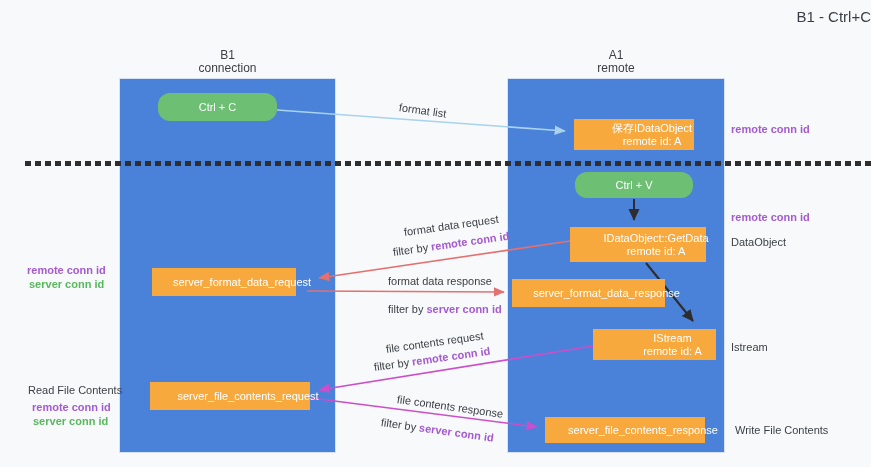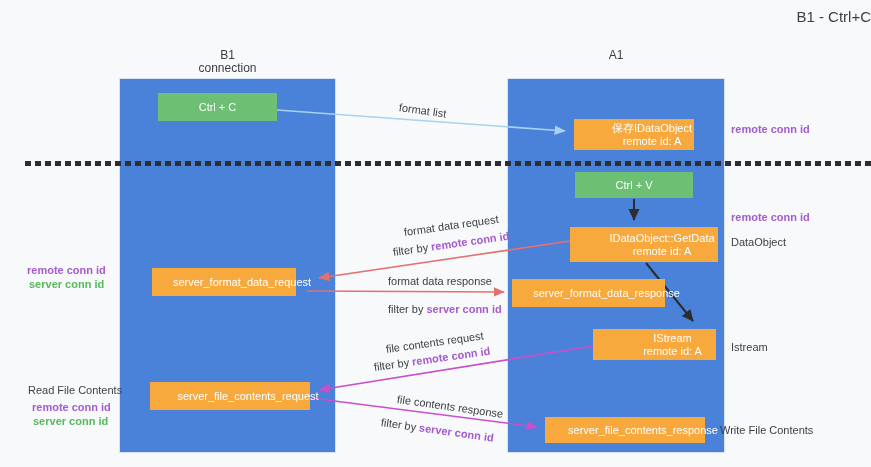--- a/index.html
+++ b/index.html
@@ -9,21 +9,21 @@
   .col-header{top:49px;text-align:center;font-size:12px;line-height:13px;color:#3b3f45;}
   .col-header.left{left:119px;width:217px;}
   .col-header.right{left:507px;width:218px;}
   .lifeline{top:78px;height:375px;background:#4a81d9;border:1px solid #d8e2f5;box-sizing:border-box;}
   .lifeline.left{left:119px;width:217px;}
   .lifeline.right{left:507px;width:218px;}
   .dashline{left:25px;top:161px;width:846px;height:5px;
     background:repeating-linear-gradient(90deg,#2e2e2e 0 6px,transparent 6px 10px);}
   .box{display:flex;flex-direction:column;align-items:center;justify-content:center;
     color:#ffffff;font-size:11px;line-height:13px;text-align:center;box-sizing:border-box;}
-  .green{background:#6dbf73;}
+  .green{background:#6dbf73;border-radius:12px;}
   .orange{background:#f8a93d;padding-left:36px;}
   .lbl{font-size:11px;line-height:13px;color:#3b3f45;white-space:nowrap;}
   .purple{color:#a55bd0;font-weight:bold;}
   .greentxt{color:#58b85e;font-weight:bold;}
   .rot-up{transform:rotate(-8deg);transform-origin:left center;}
   .rot-dn{transform:rotate(8deg);transform-origin:left center;}
   .prefix{margin-right:3px;}
   svg.arrows{position:absolute;left:0;top:0;pointer-events:none;}
 </style>
 </head>
@@ -34,20 +34,21 @@
   <div class="abs title">
     <div>B1 - Ctrl+C</div>
   </div>
 
   <div class="abs col-header left">
     <div>B1</div>
     <div>connection</div>
   </div>
   <div class="abs col-header right">
     <div>A1</div>
+    <div>remote</div>
   </div>
 
   <div class="abs lifeline left"></div>
   <div class="abs lifeline right"></div>
 
   <div class="abs dashline"></div>
 
   <svg class="arrows" width="871" height="467" viewBox="0 0 871 467">
     <defs>
       <marker id="mBlue" markerWidth="8" markerHeight="8" refX="6.5" refY="3" orient="auto">
@@ -78,21 +79,21 @@
 
   <div class="abs box orange" style="left:574px;top:119px;width:120px;height:31px;">
     <span>保存IDataObject</span>
     <span>remote id: A</span>
   </div>
 
   <div class="abs box green" style="left:575px;top:172px;width:118px;height:26px;">
     <span>Ctrl + V</span>
   </div>
 
-  <div class="abs box orange" style="left:570px;top:227px;width:148px;height:35px;">
+  <div class="abs box orange" style="left:570px;top:227px;width:136px;height:35px;">
     <span>IDataObject::GetData</span>
     <span>remote id: A</span>
   </div>
 
   <div class="abs box orange" style="left:152px;top:268px;width:144px;height:28px;">
     <span>server_format_data_request</span>
   </div>
 
   <div class="abs box orange" style="left:512px;top:279px;width:153px;height:28px;">
     <span>server_format_data_response</span>
@@ -130,21 +131,21 @@
 
   <div class="abs lbl rot-dn" style="left:397px;top:393px;">file contents response</div>
   <div class="abs lbl rot-dn" style="left:381px;top:416px;">
     <span class="prefix">filter by</span><span class="purple">server conn id</span>
   </div>
 
   <div class="abs lbl purple" style="left:731px;top:123px;">remote conn id</div>
   <div class="abs lbl purple" style="left:731px;top:211px;">remote conn id</div>
   <div class="abs lbl" style="left:731px;top:236px;">DataObject</div>
   <div class="abs lbl" style="left:731px;top:341px;">Istream</div>
-  <div class="abs lbl" style="left:720px;top:424px;">Write File Contents</div>
+  <div class="abs lbl" style="left:735px;top:424px;">Write File Contents</div>
 
   <div class="abs lbl purple" style="left:27px;top:264px;">remote conn id</div>
   <div class="abs lbl greentxt" style="left:29px;top:278px;">server conn id</div>
   <div class="abs lbl" style="left:28px;top:384px;">Read File Contents</div>
   <div class="abs lbl purple" style="left:32px;top:401px;">remote conn id</div>
   <div class="abs lbl greentxt" style="left:33px;top:415px;">server conn id</div>
 
 </div>
 
 </body></html>

